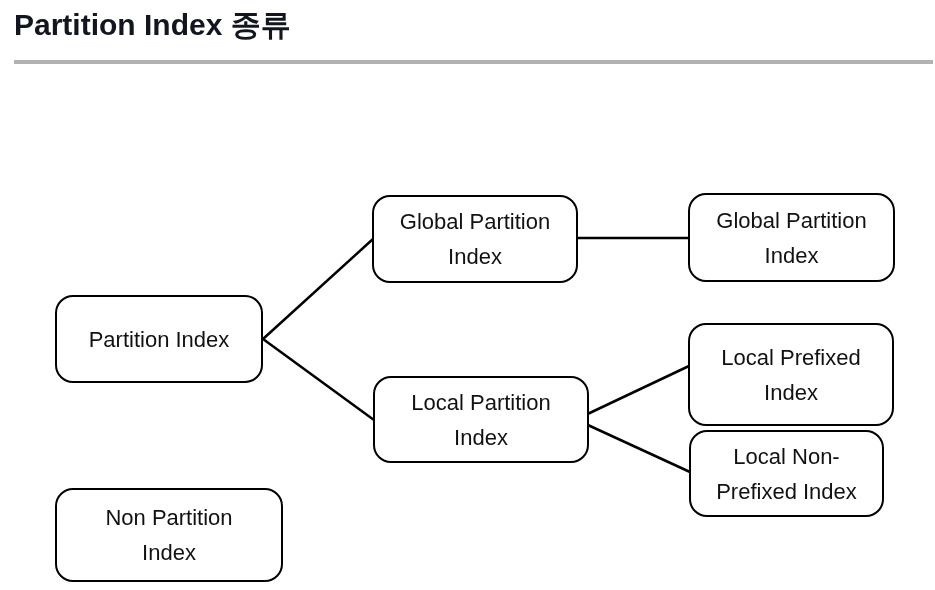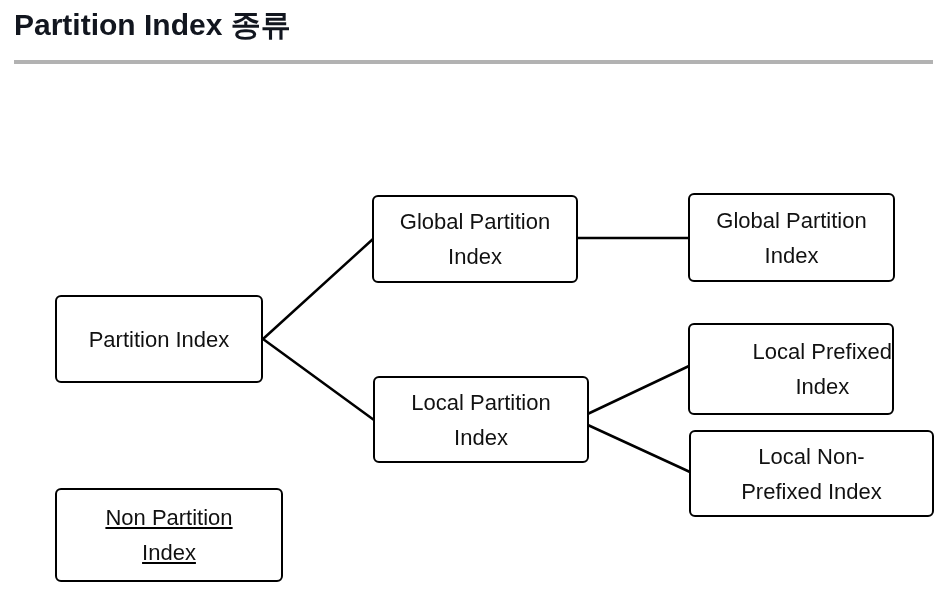--- a/index.html
+++ b/index.html
@@ -40,40 +40,40 @@
     width: 935px;
     height: 590px;
     z-index: 1;
   }
   .node {
     position: absolute;
     z-index: 2;
     box-sizing: border-box;
     background: #ffffff;
     border: 2.5px solid #000000;
-    border-radius: 6px;
+    border-radius: 18px;
     display: flex;
     align-items: center;
     justify-content: center;
     text-align: center;
   }
   .node-label {
     font-size: 22px;
     line-height: 35px;
     color: #111111;
     white-space: pre-line;
   }
   
   .n-partition      { left: 55px;  top: 295px; width: 208px; height: 88px; }
   .n-global-part    { left: 372px; top: 195px; width: 206px; height: 88px; }
   .n-global-pref    { left: 688px; top: 193px; width: 207px; height: 89px; }
   .n-local-part     { left: 373px; top: 376px; width: 216px; height: 87px; }
-  .n-local-pref     { left: 688px; top: 323px; width: 206px; height: 92px; justify-content: flex-end; }
-  .n-local-nonpref  { left: 689px; top: 430px; width: 245px; height: 87px; }
-  .n-non-partition  { left: 55px;  top: 488px; width: 228px; height: 94px; text-decoration: underline; }
+  .n-local-pref     { left: 688px; top: 323px; width: 206px; height: 103px; }
+  .n-local-nonpref  { left: 689px; top: 430px; width: 195px; height: 87px; }
+  .n-non-partition  { left: 55px;  top: 488px; width: 228px; height: 94px; }
   .edge {
     stroke: #000000;
     stroke-width: 2.5px;
     stroke-linecap: round;
   }
 </style>
 </head>
 <body>
 
 <div class="slide">

